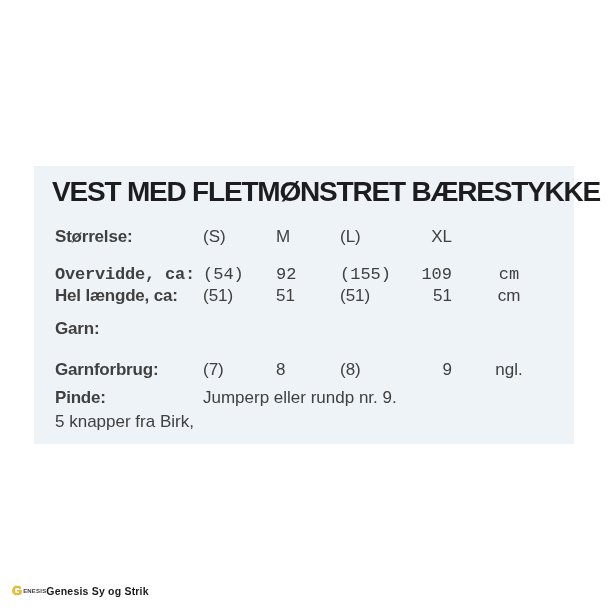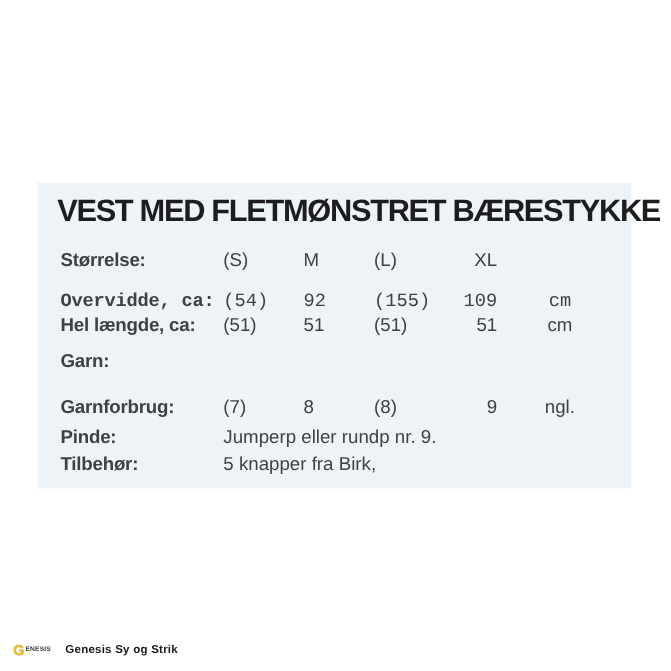--- a/index.html
+++ b/index.html
@@ -49,21 +49,20 @@
   }
   .logo-g{
     font-size:13px;font-weight:bold;color:#f2c01d;line-height:14px;
     text-shadow:0 0 1px #8a7a1e;
   }
   .logo-word{
     font-size:6px;font-weight:bold;color:#3a3a3a;letter-spacing:0.2px;
     margin-left:1px;line-height:14px;
   }
   .brand-text{
-    margin-left:13px;
     font-size:10.5px;font-weight:bold;color:#1a1a1a;letter-spacing:0.2px;
     white-space:nowrap;
   }
 </style>
 </head>
 <body>
 
 <div class="sheet">
 
   <div class="sheet-title">VEST MED FLETMØNSTRET BÆRESTYKKE</div>
@@ -107,21 +106,20 @@
     <span class="c4">9</span>
     <span class="c5">ngl.</span>
   </div>
 
   <div class="row r-needles">
     <span class="lab">Pinde:</span>
     <span class="spanval">Jumperp eller rundp nr. 9.</span>
   </div>
 
   <div class="row r-notions">
-    <span class="lab">Tilbehør:</span>
     <span class="spanval">5 knapper fra Birk,</span>
   </div>
 
 </div>
 
 <div class="footer">
   <span class="logo-mark">
     <span class="logo-g">G</span>
     <span class="logo-word">ENESIS</span>
   </span>

